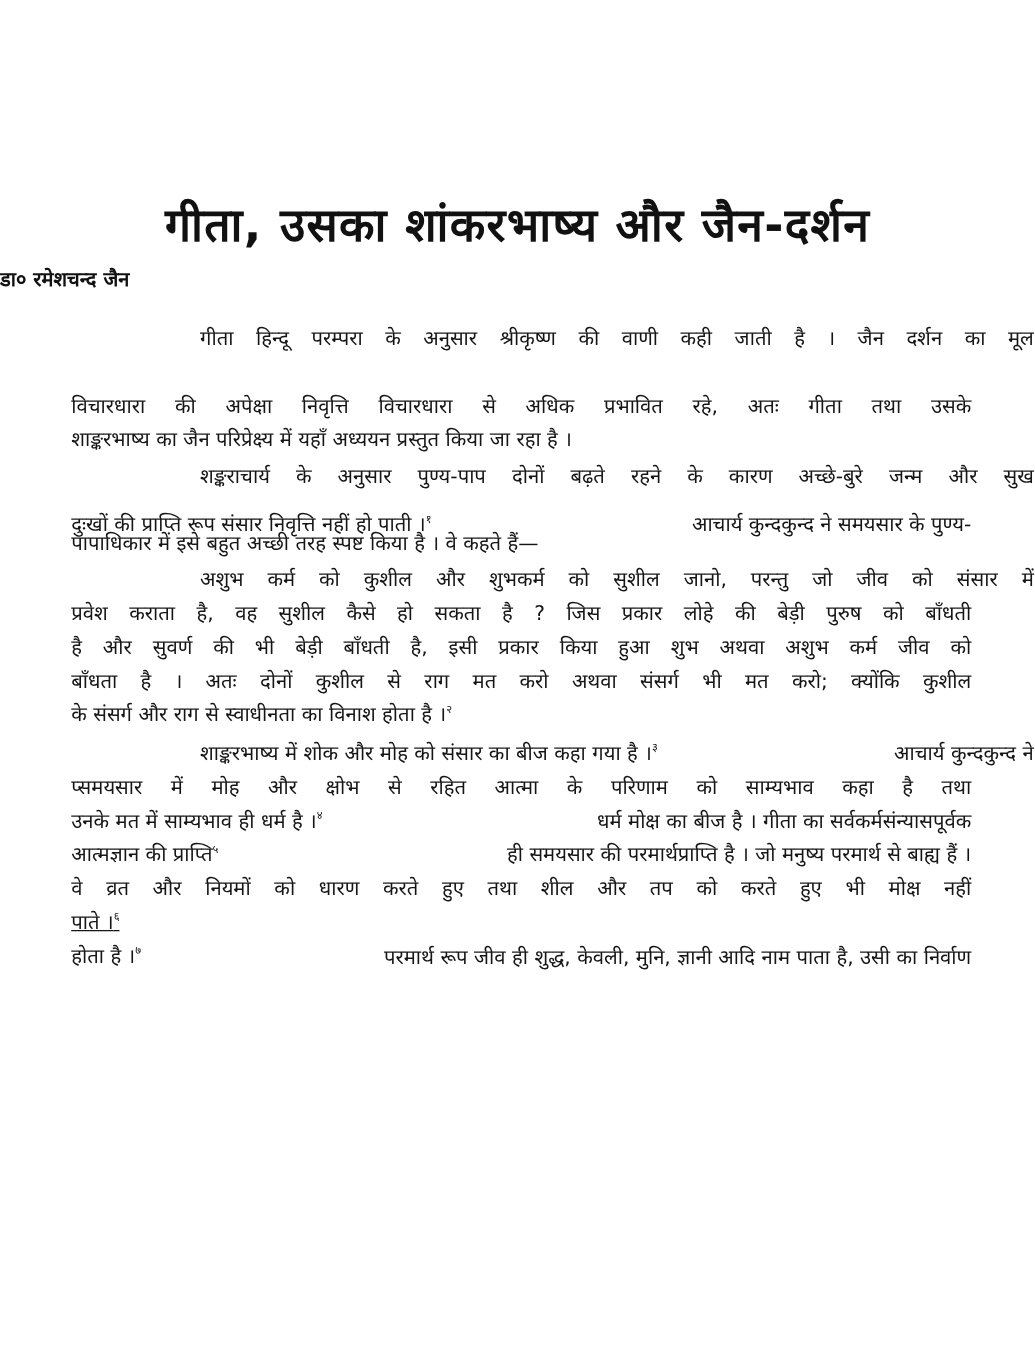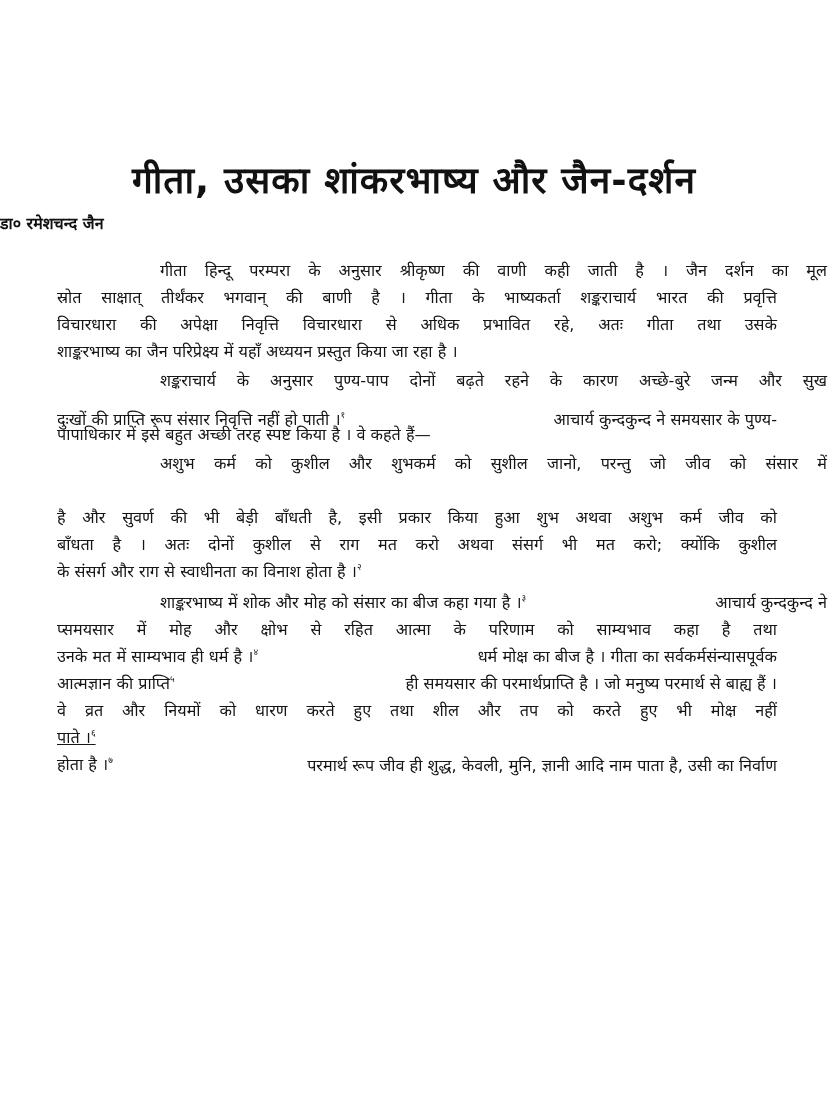--- a/index.html
+++ b/index.html
@@ -64,32 +64,32 @@
   </style>
 </head>
 <body>
 
 <div class="page">
 
   <div class="title">गीता, उसका शांकरभाष्य और जैन-दर्शन</div>
   <div class="author">डा० रमेशचन्द जैन</div>
 
   <div class="line indent" style="top:260px">गीता हिन्दू परम्परा के अनुसार श्रीकृष्ण की  वाणी कही जाती है ।  जैन दर्शन का मूल</div>
-  <div class="line" style="top:287px">स्रोत साक्षात् तीर्थंकर भगवान् की बाणी है । गीता के भाष्यकर्ता शङ्कराचार्य भारत की प्रवृत्ति</div>
   <div class="line" style="top:314px">विचारधारा की अपेक्षा निवृत्ति  विचारधारा से अधिक प्रभावित रहे,  अतः गीता तथा  उसके</div>
   <div class="line last" style="top:341px">शाङ्करभाष्य का जैन परिप्रेक्ष्य में यहाँ अध्ययन प्रस्तुत किया जा रहा है ।</div>
 
   <div class="line indent" style="top:370px">शङ्कराचार्य के अनुसार पुण्य-पाप दोनों बढ़ते रहने के कारण अच्छे-बुरे जन्म और  सुख</div>
   <div class="line" style="top:397px; text-align-last:left;margin-top:12px;">
     <span>दुःखों की प्राप्ति रूप संसार निवृत्ति नहीं हो पाती ।</span><sup class="fn">१</sup>
     <span style="position:absolute; right:0;">आचार्य कुन्दकुन्द ने  समयसार के पुण्य-</span>
   </div>
   <div class="line last" style="top:424px">पापाधिकार में इसे बहुत अच्छी तरह स्पष्ट किया है । वे कहते हैं—</div>
 
   <div class="line indent" style="top:453px">अशुभ कर्म को कुशील और शुभकर्म को  सुशील जानो,  परन्तु जो  जीव को संसार में</div>
+  <div class="line" style="top:480px">प्रवेश कराता है,  वह सुशील कैसे हो सकता है ? जिस प्रकार लोहे की बेड़ी पुरुष को  बाँधती</div>
   <div class="line" style="top:507px">है और सुवर्ण की भी बेड़ी बाँधती है, इसी प्रकार किया हुआ शुभ अथवा अशुभ  कर्म  जीव को</div>
   <div class="line" style="top:534px">बाँधता है ।  अतः दोनों कुशील से राग मत करो  अथवा संसर्ग भी मत करो;  क्योंकि कुशील</div>
   <div class="line last" style="top:561px">
     <span>के संसर्ग और राग से स्वाधीनता का विनाश होता है ।</span><sup class="fn">२</sup>
   </div>
 
   <div class="line indent" style="top:592px; text-align-last:left;">
     <span>शाङ्करभाष्य में शोक और मोह को संसार का बीज कहा गया है ।</span><sup class="fn">३</sup>
     <span style="position:absolute; right:0;">आचार्य कुन्दकुन्द ने</span>
   </div>

